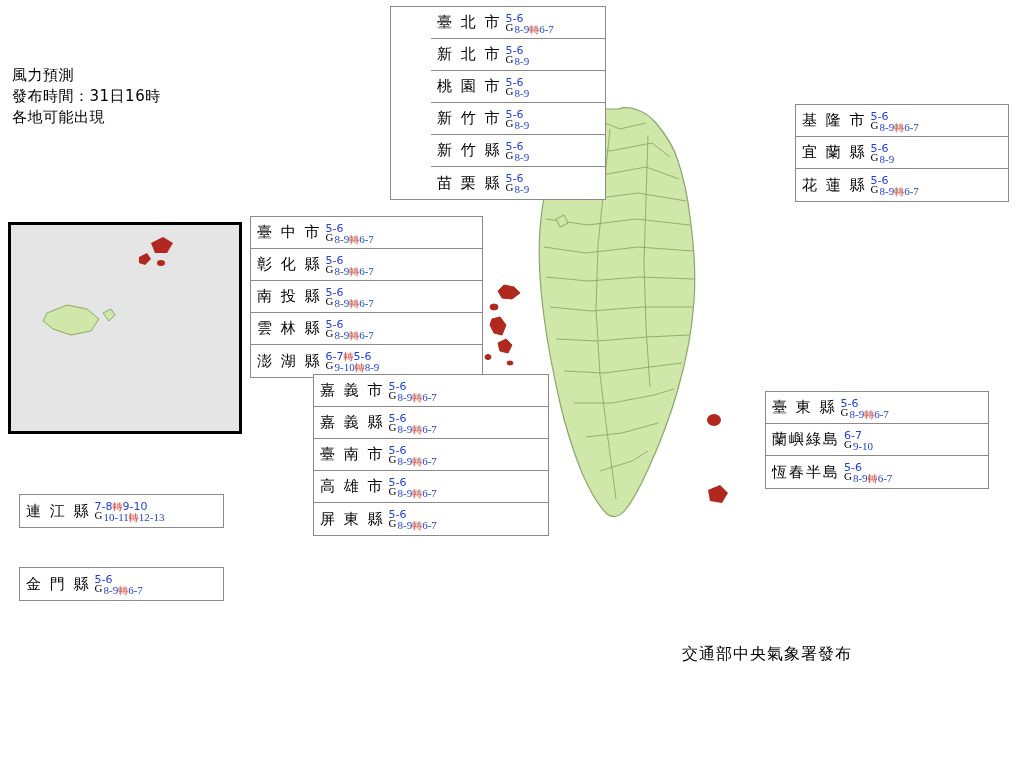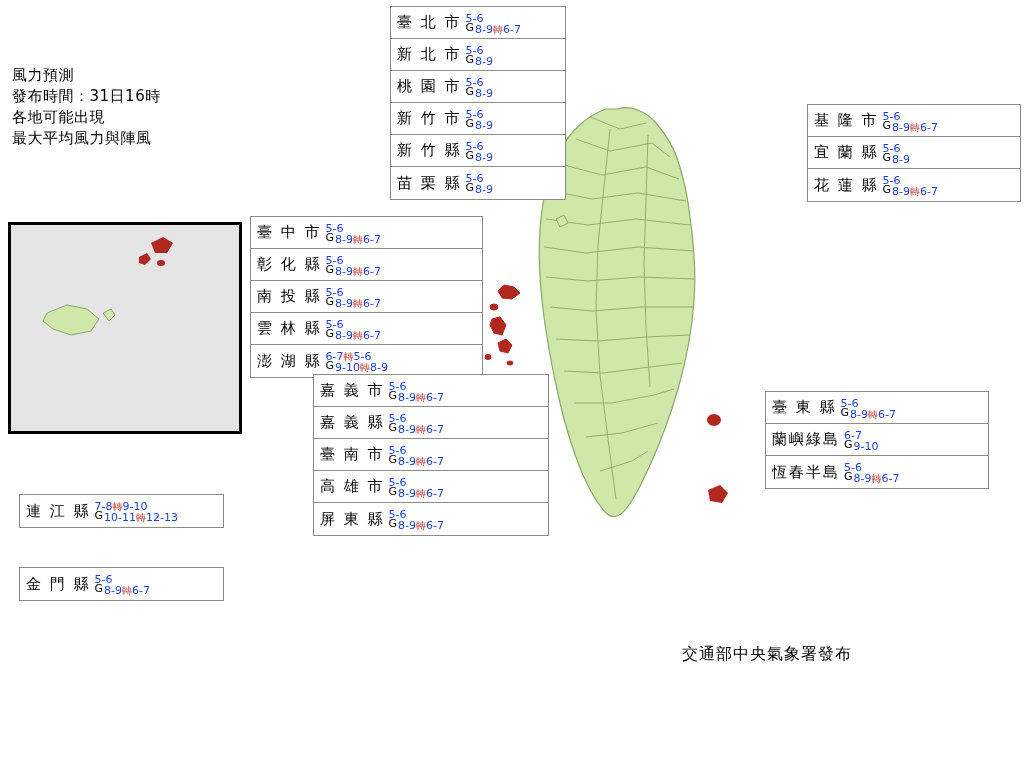--- a/index.html
+++ b/index.html
@@ -83,29 +83,30 @@
   }
   .wind {
     font-size: 11px;
     color: #1e3fd8;
     white-space: nowrap;
   }
   .gust {
     font-size: 11px;
     color: #1e3fd8;
     white-space: nowrap;
+    font-family: Liberation Serif, serif;
   }
   .turn {
     color: #c0392b;
     font-size: 10px;
   }
 
   
-  #box-north  { left: 390px; top: 6px;  width: 176px; }
-  #box-keelung{ left: 795px; top: 104px; width: 214px; margin-left: 12px; }
+  #box-north  { left: 390px; top: 6px;  width: 216px; padding-left: 40px; }
+  #box-keelung{ left: 795px; top: 104px; width: 214px; }
   #box-central{ left: 250px; top: 216px; width: 233px; }
   #box-south  { left: 313px; top: 374px; width: 236px; }
   #box-east   { left: 765px; top: 391px; width: 224px; }
 
   
   #islands-frame {
     position: absolute;
     left: 8px;
     top: 222px;
     width: 234px;
@@ -139,21 +140,20 @@
 </style>
 </head>
 <body>
 
 <div id="stage">
 
   <div class="header">
     <div>風力預測</div>
     <div>發布時間：31日16時</div>
     <div>各地可能出現</div>
-    <div>最大平均風力與陣風</div>
   </div>
 
   <div id="map">
     <svg width="320" height="450" viewBox="0 0 320 450" xmlns="http://www.w3.org/2000/svg">
 
       <g>
         <path d="M148,14 C160,10 176,16 186,28 C196,40 204,52 208,66
                  C214,84 218,104 220,122 C224,150 226,178 224,206
                  C222,236 216,266 208,294 C200,322 190,348 180,370
                  C172,388 164,404 156,414 C150,422 142,424 136,418

